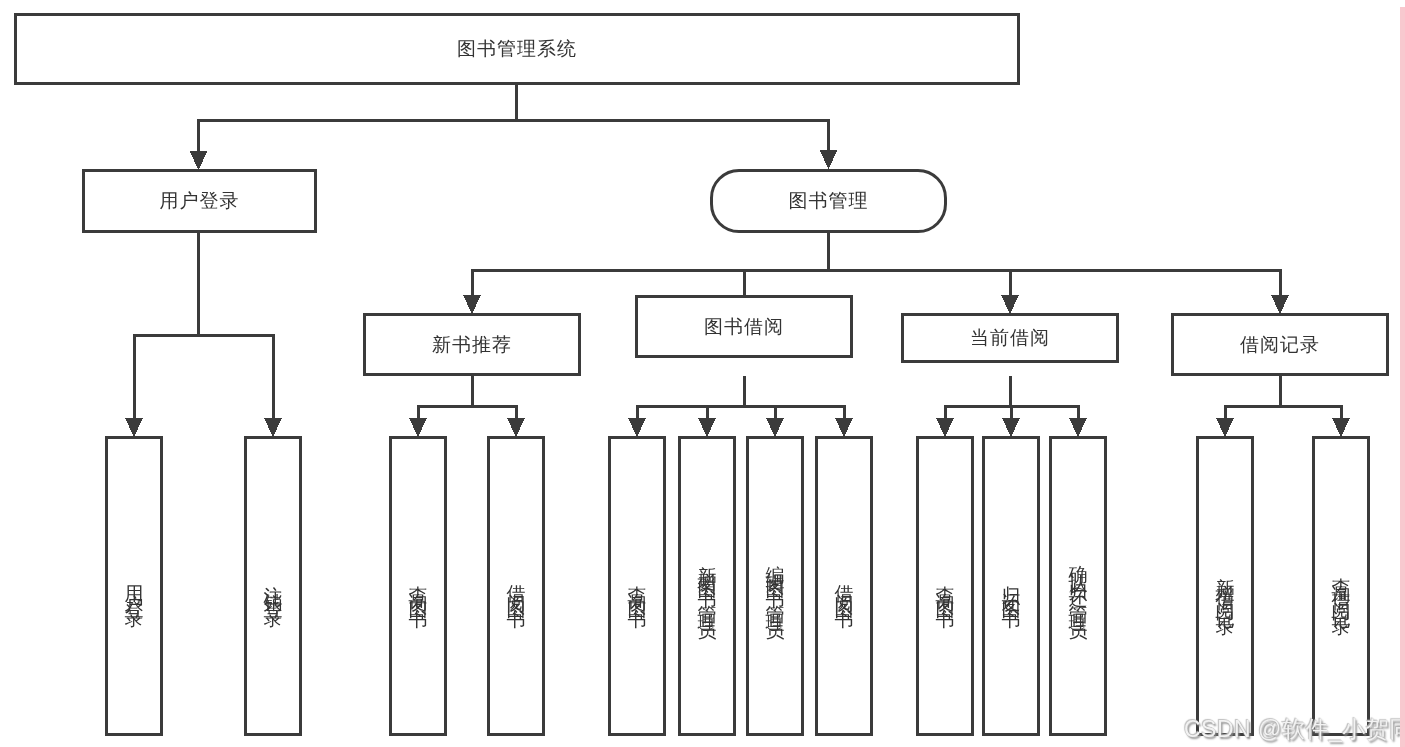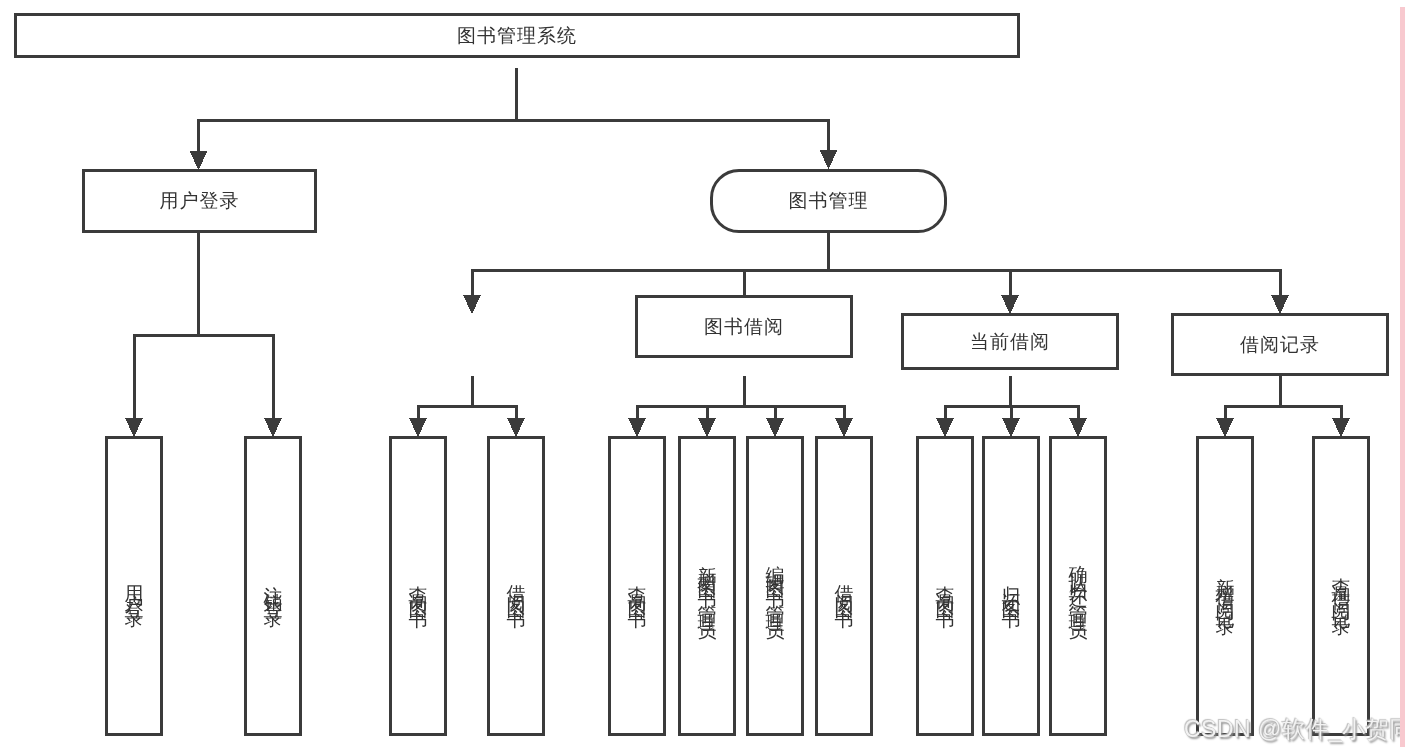--- a/index.html
+++ b/index.html
@@ -71,27 +71,28 @@
     <path class="link" d="M1010 376 V408 M943.5 406.5 H1079.5 M945 406.5 V421 M1011 406.5 V421 M1078 406.5 V421"></path>
     <path class="arrow" d="M936 418 h18 L945 437 Z"></path>
     <path class="arrow" d="M1002 418 h18 L1011 437 Z"></path>
     <path class="arrow" d="M1069 418 h18 L1078 437 Z"></path>
 
     <path class="link" d="M1280 376 V408 M1223.5 406.5 H1342.5 M1225 406.5 V421 M1341 406.5 V421"></path>
     <path class="arrow" d="M1216 418 h18 L1225 437 Z"></path>
     <path class="arrow" d="M1332 418 h18 L1341 437 Z"></path>
   </svg>
 
-  <div class="node h" style="left:14px; top:13px; width:1006px; height:45px;">图书管理系统</div>
+  <div class="node h" style="left:14px; top:13px; width:1006px; height:72px;">图书管理系统</div>
 
   <div class="node h" style="left:82px; top:169px; width:235px; height:64px;">用户登录</div>
   <div class="node h" style="left:710px; top:169px; width:237px; height:64px;border-radius:29px;">图书管理</div>
 
+  <div class="node h" style="left:363px; top:313px; width:218px; height:63px;">新书推荐</div>
   <div class="node h" style="left:635px; top:295px; width:218px; height:63px;">图书借阅</div>
-  <div class="node h" style="left:901px; top:313px; width:218px; height:57px;">当前借阅</div>
+  <div class="node h" style="left:901px; top:313px; width:218px; height:50px;">当前借阅</div>
   <div class="node h" style="left:1171px; top:313px; width:218px; height:63px;">借阅记录</div>
 
   <div class="node v" style="left:105px;">用户登录</div>
   <div class="node v" style="left:244px;">注销登录</div>
 
   <div class="node v" style="left:389px;">查询图书</div>
   <div class="node v" style="left:487px;">借阅图书</div>
 
   <div class="node v" style="left:608px;">查询图书</div>
   <div class="node v" style="left:678px;">新增图书（管理员）</div>

